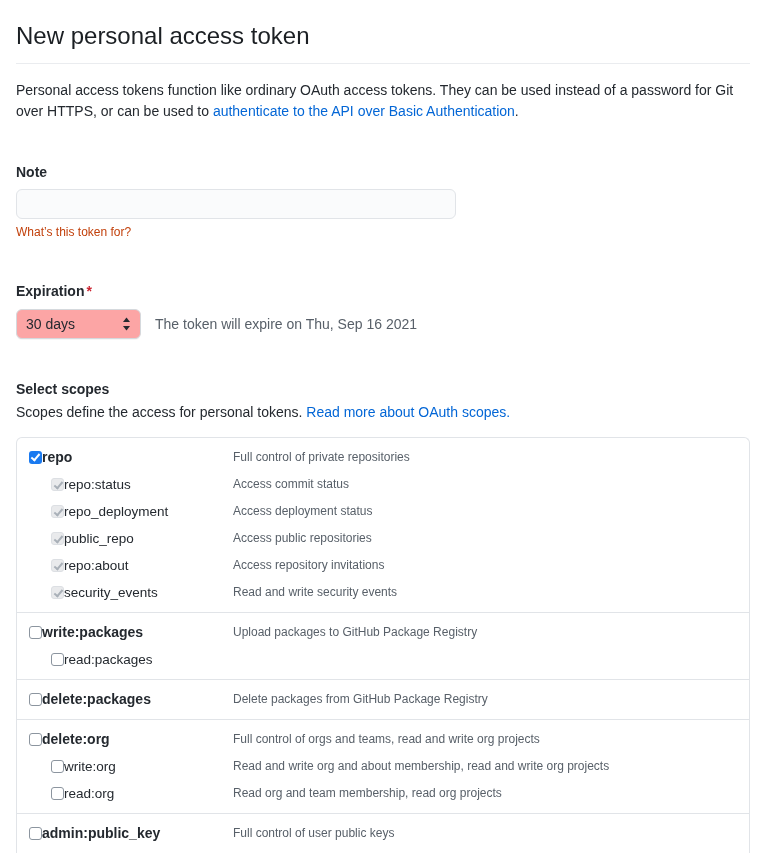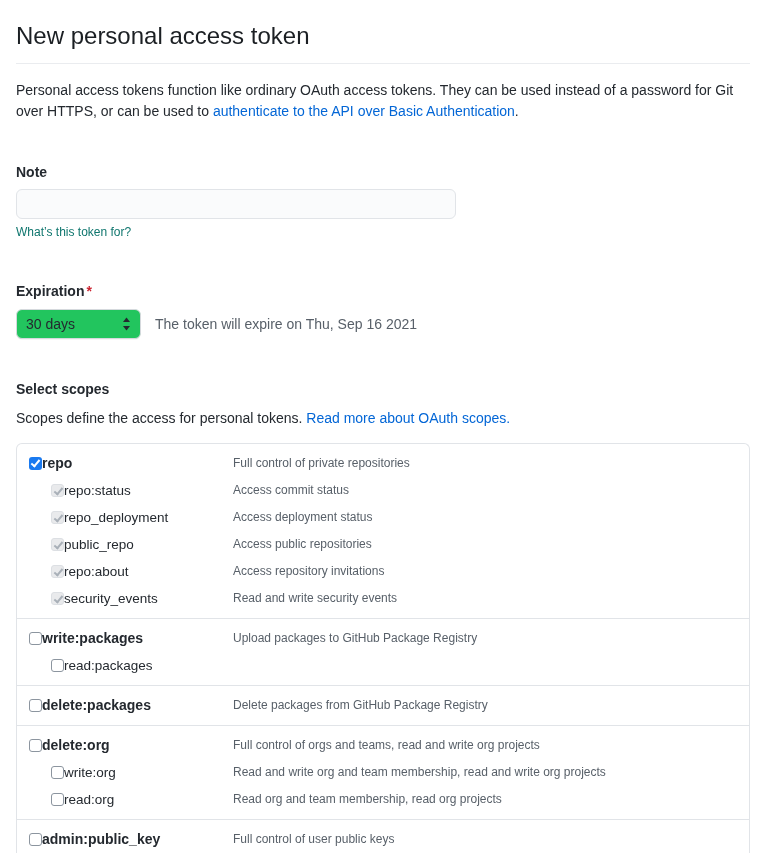--- a/index.html
+++ b/index.html
@@ -23,33 +23,33 @@
 
   .field-label { display:block; font-weight:700; margin-top:40px; color:#24292f; }
   .required { color:#cb2431; font-weight:700; margin-left:2px; }
 
   .note-input {
     margin-top:6px; width:440px; height:30px;
     background:#fafbfc; border:1px solid #e1e4e8; border-radius:6px;
     padding:0 8px; font-size:14px; font-family:inherit; color:#24292f;
     outline:none;
   }
-  .help-text { font-size:12px; color:#0f766e; margin-top:4px; }
+  .help-text { font-size:12px; color:#c2410c; margin-top:4px; }
 
   .expiration-row { display:flex; align-items:center; gap:14px; margin-top:7px; }
   .select {
-    width:125px; height:30px; background:#22c55e;
+    width:125px; height:30px; background:#fca5a5;
     border:1px solid #d5d9dd; border-radius:6px;
     display:flex; align-items:center; justify-content:space-between;
     padding:0 9px; cursor:pointer; box-shadow:0 1px 0 rgba(27,31,35,0.04);
   }
   .select-value { font-size:14px; color:#24292f; }
   .expire-note { color:#586069; }
 
-  .scopes-intro { margin-top:8px; }
+  .scopes-intro { margin-top:2px; }
 
   .scopes-table {
     margin-top:14px; border:1px solid #e1e4e8;
     border-bottom:none; border-radius:6px 6px 0 0;
     background:#fff;
   }
   .scope-group { padding:6px 0; }
   .scope-group + .scope-group { border-top:1px solid #e1e4e8; }
   .scope-row { display:flex; align-items:center; padding:3px 0; line-height:21px; }
   .cell-name { width:216px; flex:none; display:flex; align-items:center; padding-left:12px; }
@@ -189,21 +189,21 @@
         <span class="scope-name">delete:org</span>
       </div>
       <div class="cell-desc">Full control of orgs and teams, read and write org projects</div>
     </div>
 
   <div class="scope-row sub">
     <div class="cell-name">
       <span class="checkbox unchecked"></span>
       <span class="scope-name">write:org</span>
     </div>
-    <div class="cell-desc">Read and write org and team membership, read and write org projects</div>
+    <div class="cell-desc">Read and write org and about membership, read and write org projects</div>
   </div>
 
   <div class="scope-row sub">
     <div class="cell-name">
       <span class="checkbox unchecked"></span>
       <span class="scope-name">read:org</span>
     </div>
     <div class="cell-desc">Read org and team membership, read org projects</div>
   </div>
 </div>

